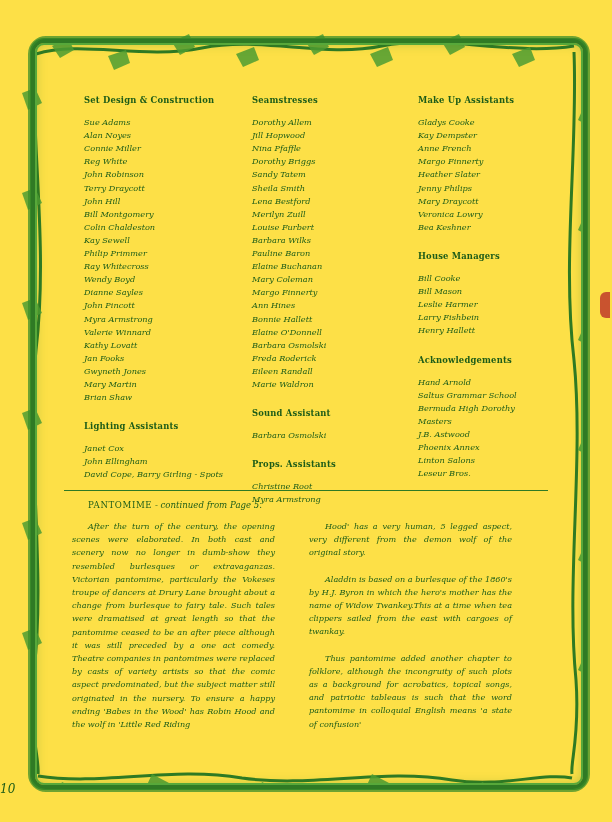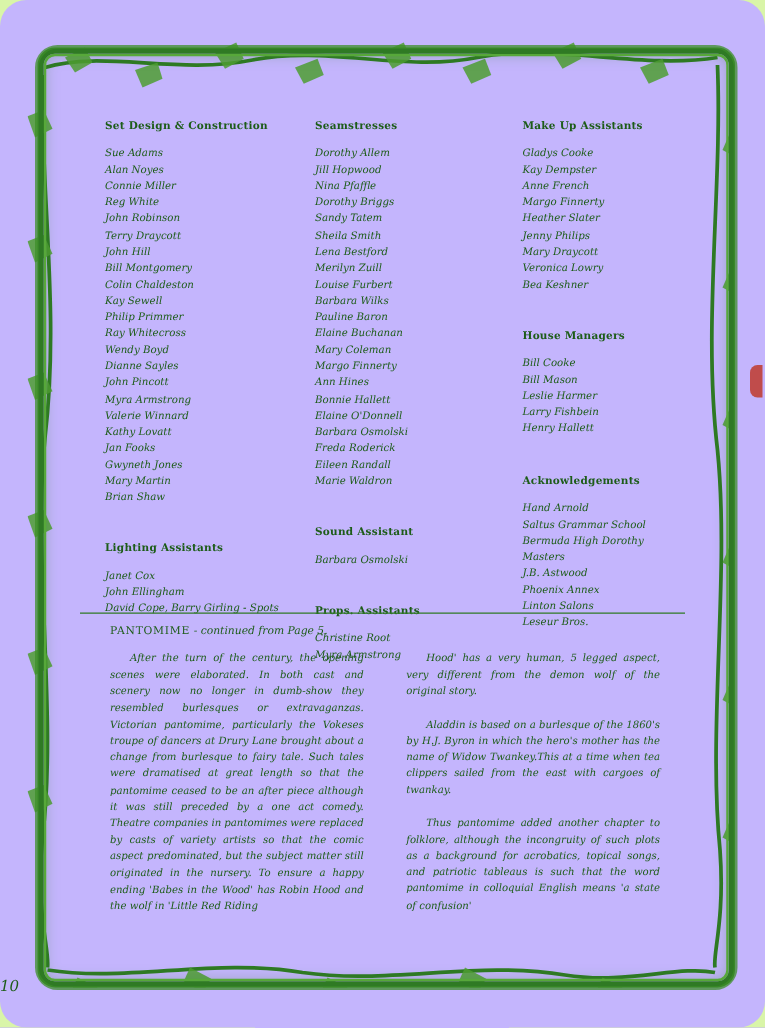--- a/index.html
+++ b/index.html
@@ -11,22 +11,21 @@
     height: 822px;
     background: #d9f5a8;
     font-family: "DejaVu Serif", serif;
     overflow: hidden;
     position: relative;
   }
   
   .page {
     position: absolute;
     inset: 0;
-    background: #c4b5fd;
-    border-radius: 21px;
+    background: #fde047;
   }
   
   .border-frame {
     position: absolute;
     left: 30px;
     top: 38px;
     width: 548px;
     height: 742px;
     border: 5px solid #2f7a24;
     border-radius: 14px;
@@ -79,21 +78,21 @@
   .col-2 { width: 166px; }
   .col-3 { width: 118px; }
 
   .col h3 {
     font-size: 8.4px;
     margin: 0 0 9px 0;
     font-style: normal;
     font-weight: bold;
     letter-spacing: .2px;
   }
-  .col h3.spaced { margin-top: 28px; }
+  .col h3.spaced { margin-top: 16px; }
   .col .name {
     white-space: nowrap;
   }
 
   
   .rule {
     position: absolute;
     left: 64px;
     top: 490px;
     width: 484px;
@@ -111,21 +110,21 @@
     font-style: italic;
   }
   .article-head .title {
     font-style: normal;
     letter-spacing: .6px;
   }
   .article-head .cont {
   }
   .article-cols {
     position: absolute;
-    left: 88px;
+    left: 72px;
     top: 520px;
     width: 440px;
     display: flex;
     gap: 34px;
     color: #1d5c18;
   }
   .article-cols .acol {
     width: 203px;
     font-size: 8.1px;
     line-height: 13.2px;

